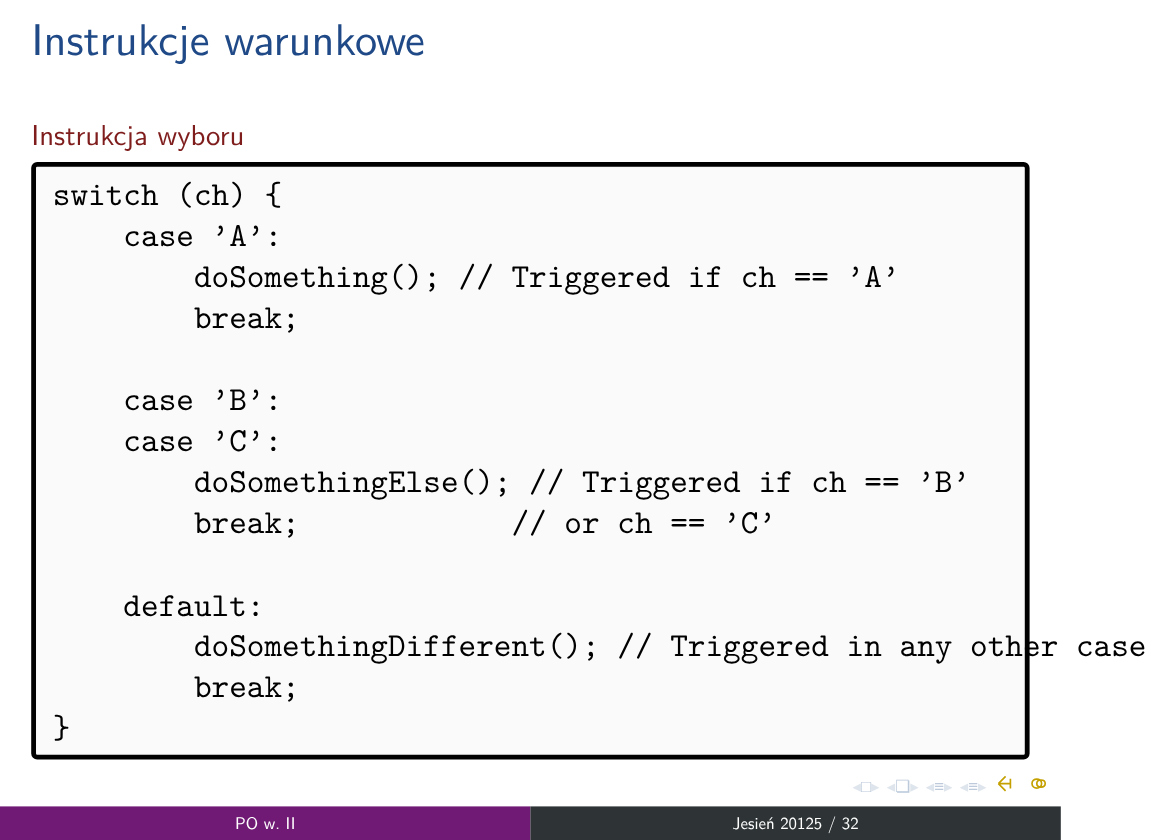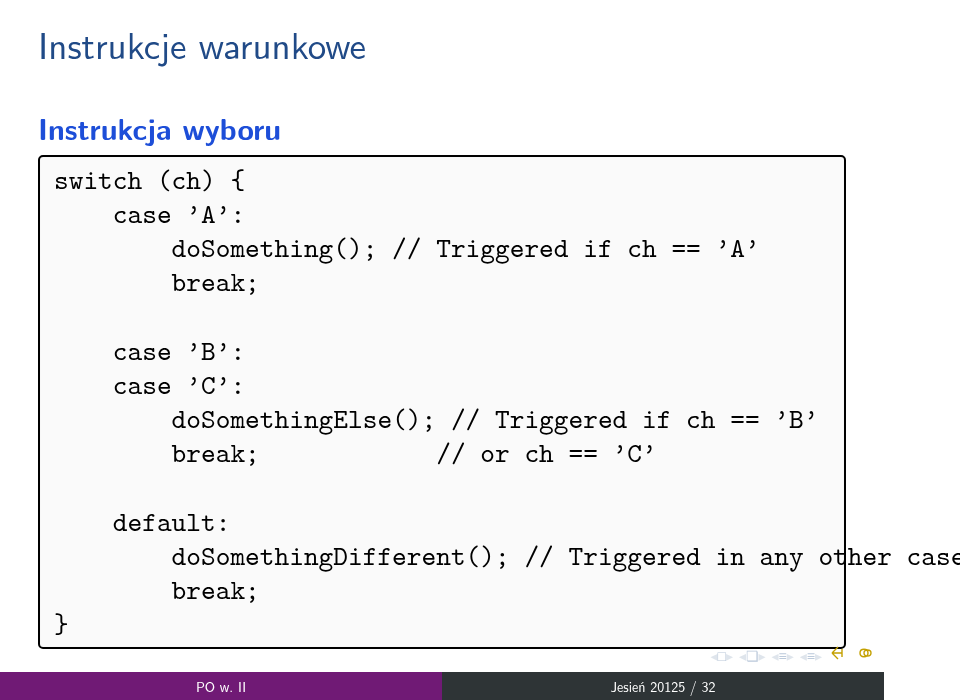--- a/index.html
+++ b/index.html
@@ -3,40 +3,40 @@
 <meta charset="utf-8">
 <style>
   * { margin: 0; padding: 0; box-sizing: border-box; }
   html, body { width: 960px; height: 700px; font-family: 'Latin Modern Sans', 'Computer Modern Sans', 'Lucida Sans', sans-serif; overflow: hidden; }
   body { background: #fff; position: relative; }
   
   .slide {
     width: 884px;
     height: 700px;
     position: relative;
-    padding: 12px;
+    padding: 0;
   }
   
   .title {
     color: #204a87;
     font-size: 37px;
     font-weight: normal;
     padding: 4px 26px 0 26px;
   }
   
   .subtitle {
-    color: #1d4ed8;
-    font-size: 30px;
-    font-weight: bold;
+    color: #7f1d1d;
+    font-size: 24px;
+    font-weight: normal;
     padding: 36px 26px 6px 26px;
   }
   
   .codebox {
     margin: 0 26px 0 26px;
-    border: 2px solid #000000;
+    border: 4px solid #000000;
     border-radius: 5px;
     background: #fafafa;
     padding: 6px 14px 6px 14px;
     box-shadow: inset 0 0 2px rgba(0,0,0,0.05);
   }
   
   .code {
     font-family: 'Latin Modern Mono', 'Computer Modern Typewriter', 'Courier New', monospace;
     font-size: 28px;
     line-height: 1.22;

